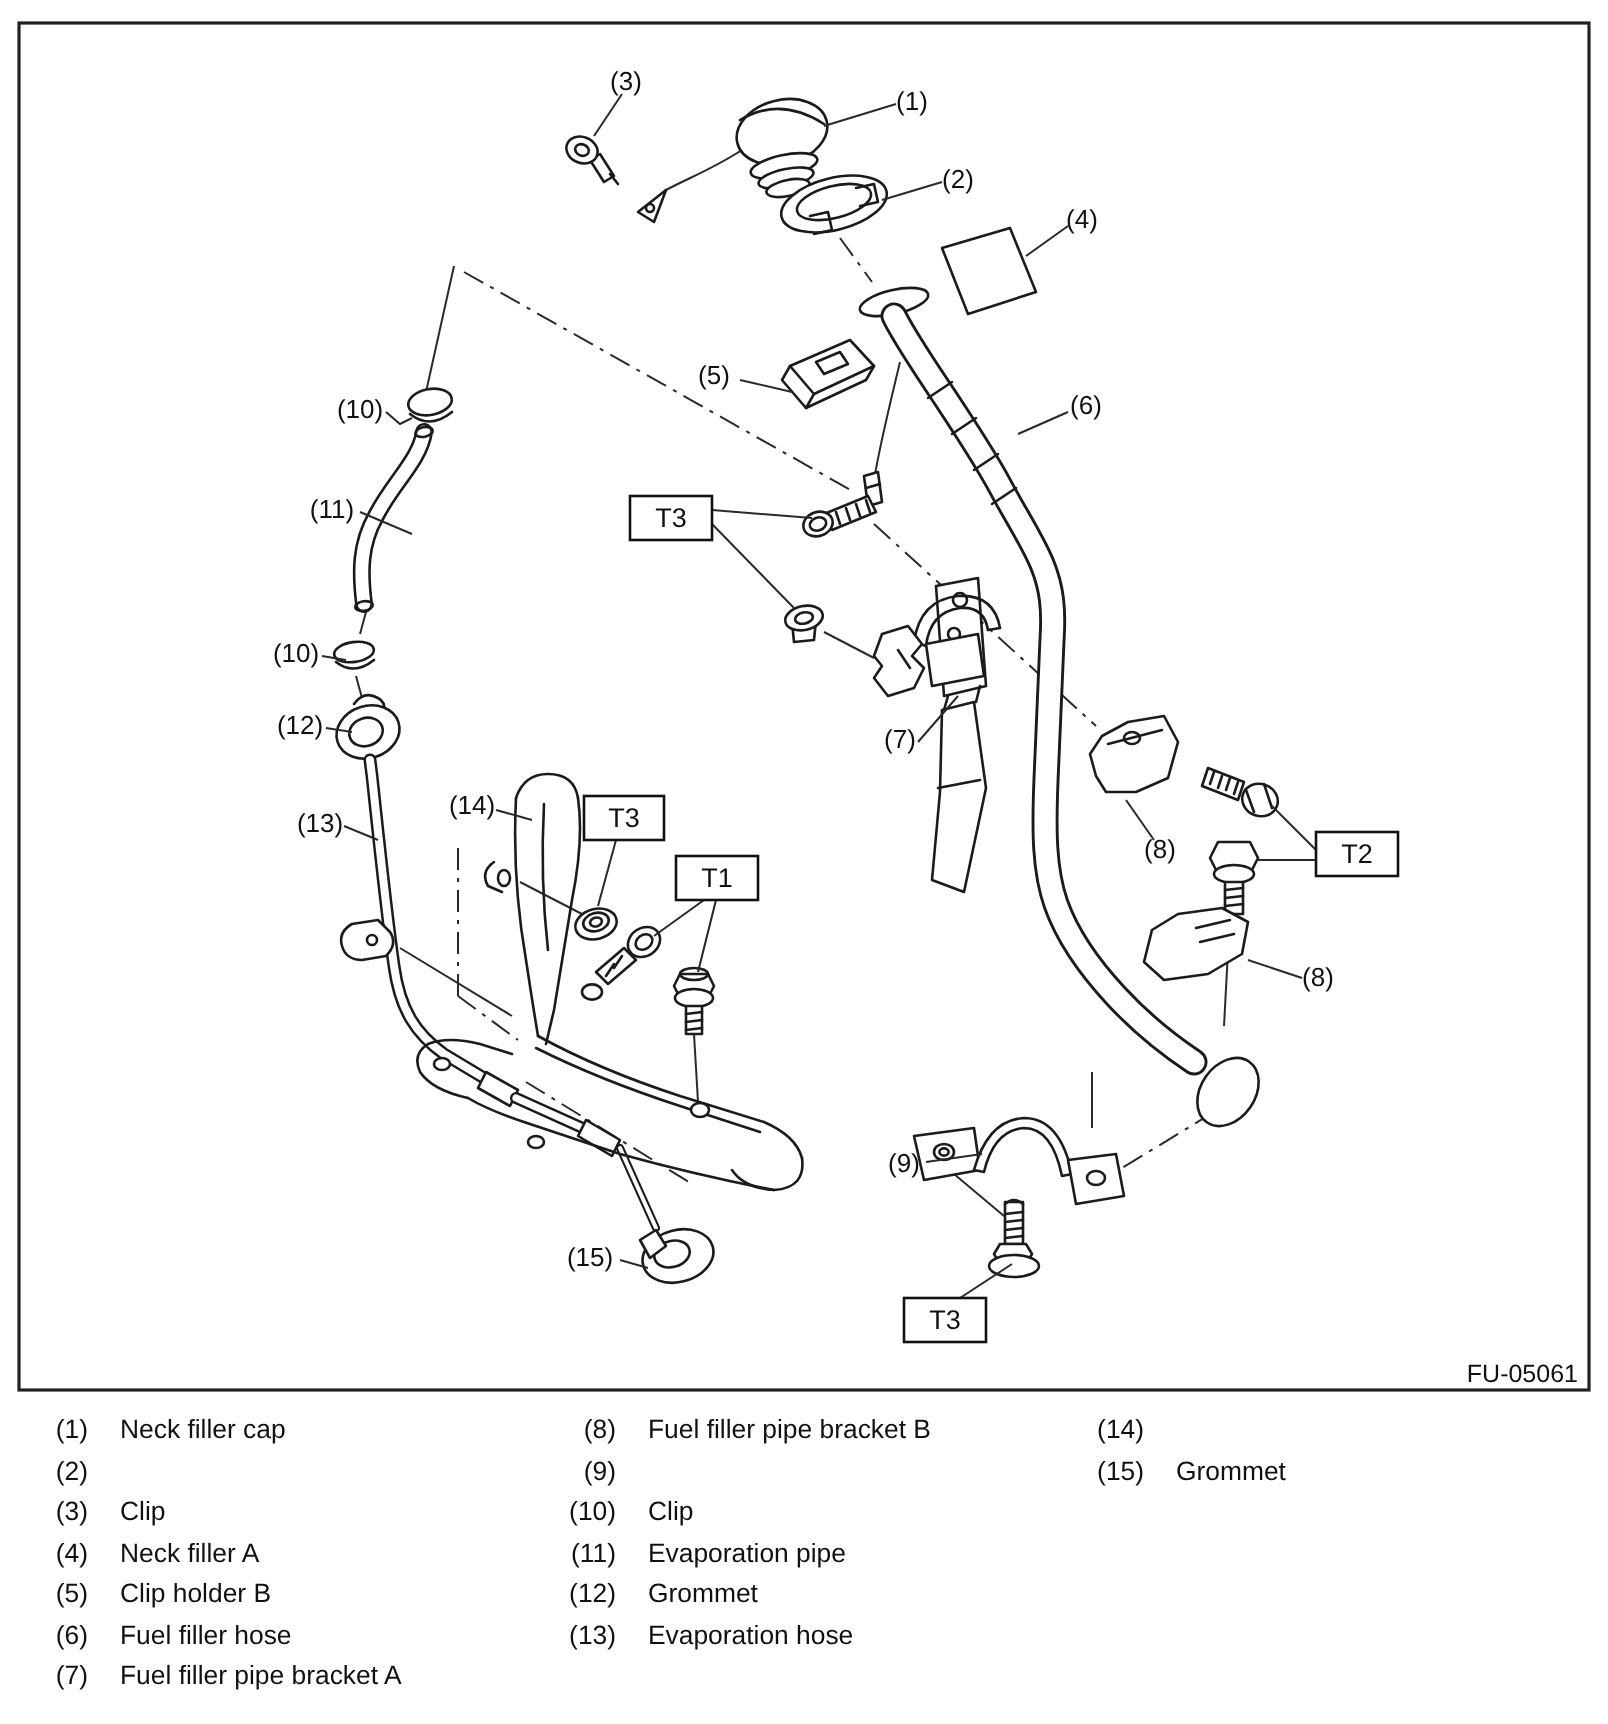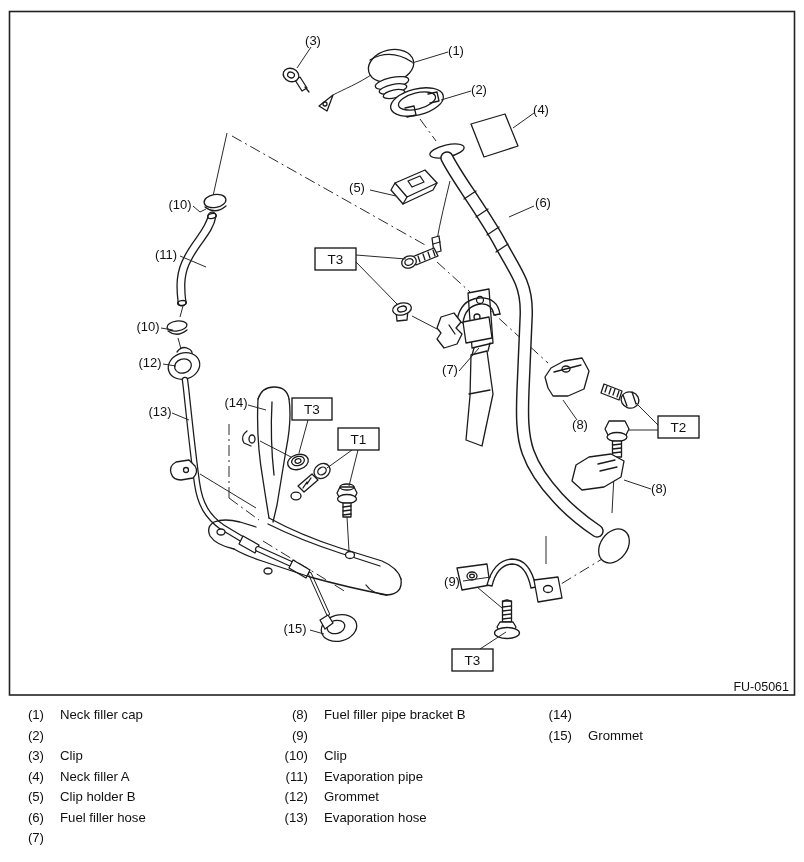--- a/index.html
+++ b/index.html
@@ -332,20 +332,21 @@
     <div class="lrow">
         <span class="lnum">(5)</span>
         <span class="lname">Clip holder B</span>
       </div>
     <div class="lrow">
         <span class="lnum">(6)</span>
         <span class="lname">Fuel filler hose</span>
       </div>
     <div class="lrow">
         <span class="lnum">(7)</span>
+        <span class="lname">Fuel filler pipe bracket A</span>
       </div>
   </div>
   <div class="lcol" id="lcol-1">
     <div class="lrow">
         <span class="lnum">(8)</span>
         <span class="lname">Fuel filler pipe bracket B</span>
       </div>
     <div class="lrow">
         <span class="lnum">(9)</span>
       </div>

